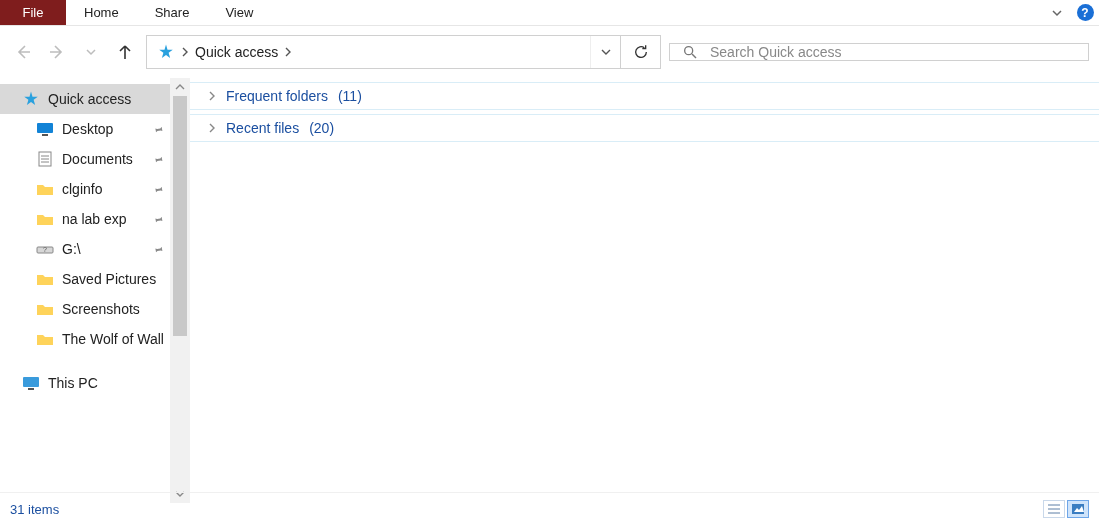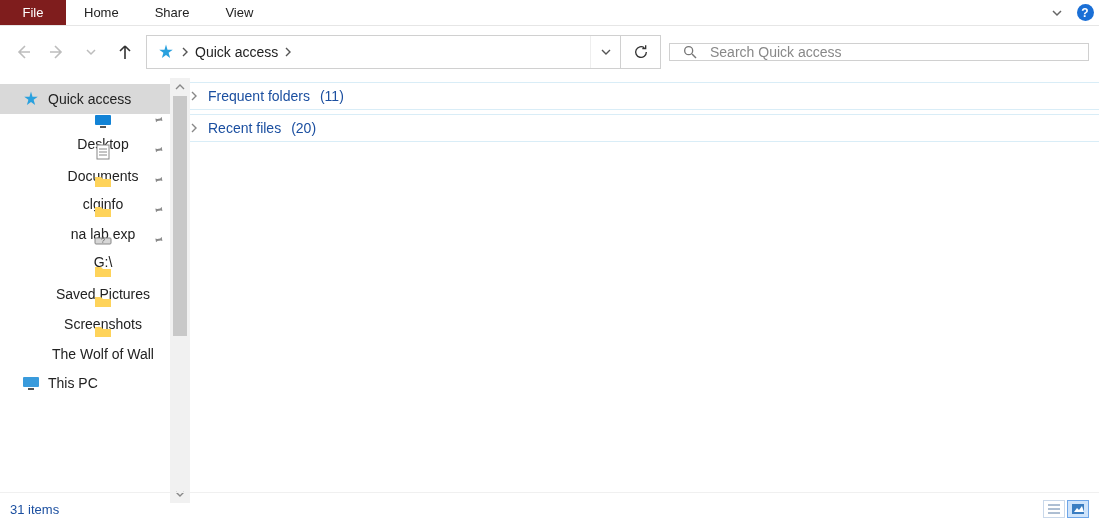--- a/index.html
+++ b/index.html
@@ -29,27 +29,27 @@
 
   
   .body { display:flex; height:425px; position:relative; }
   .sidebar-wrap { width:190px; display:flex; position:relative; }
   .sidebar { width:170px; padding-top:6px; overflow:hidden; }
   .sb-scroll { width:20px; background:#f1f1f1; display:flex; flex-direction:column; align-items:center; justify-content:space-between; padding:4px 0; }
   .sb-scroll .thumb { width:14px; height:240px; background:#c8c8c8; border-radius:0; margin-top:4px;}
   .nav-item { display:flex; align-items:center; height:30px; padding-left:18px; gap:8px; font-size:14px; position:relative; }
   .nav-item.selected { background:#d9d9d9; }
   .nav-item .pin { position:absolute; right:6px; color:#888; font-size:12px; transform:rotate(35deg); }
-  .nav-item.sub { padding-left:36px;flex-direction:column; }
+  .nav-item.sub { padding-left:36px; }
   .nav-item.group { padding-left:22px; }
   .ic { width:18px; height:16px; display:flex; align-items:center; justify-content:center; }
 
   
   .main { flex:1; position:relative; padding-top:4px; }
-  .group-row { display:flex; align-items:center; height:28px; border-top:1px solid #d9edf7; border-bottom:1px solid #d9edf7; gap:10px; font-size:14px; }
+  .group-row { display:flex; align-items:center; height:28px; border-top:1px solid #d9edf7; border-bottom:1px solid #d9edf7; padding-left:18px; gap:10px; font-size:14px; }
   .group-row + .group-row { margin-top:4px; }
   .group-row .label, .group-row .count { color:#1b4fa0; }
   .group-row .caret { color:#888; font-size:11px; }
 
   
   .status { position:absolute; bottom:0; left:0; right:0; height:22px; display:flex; align-items:center; padding:16px 10px; font-size:13px; color:#1b4fa0; border-top:1px solid #f0f0f0; justify-content:space-between; }
   .viewbtns { display:flex; gap:2px; }
   .viewbtn { width:22px; height:18px; border:1px solid #c9d8ea; display:flex; align-items:center; justify-content:center; }
   .viewbtn.active { background:#cfe4fb; border-color:#6ea6e8; }
 

